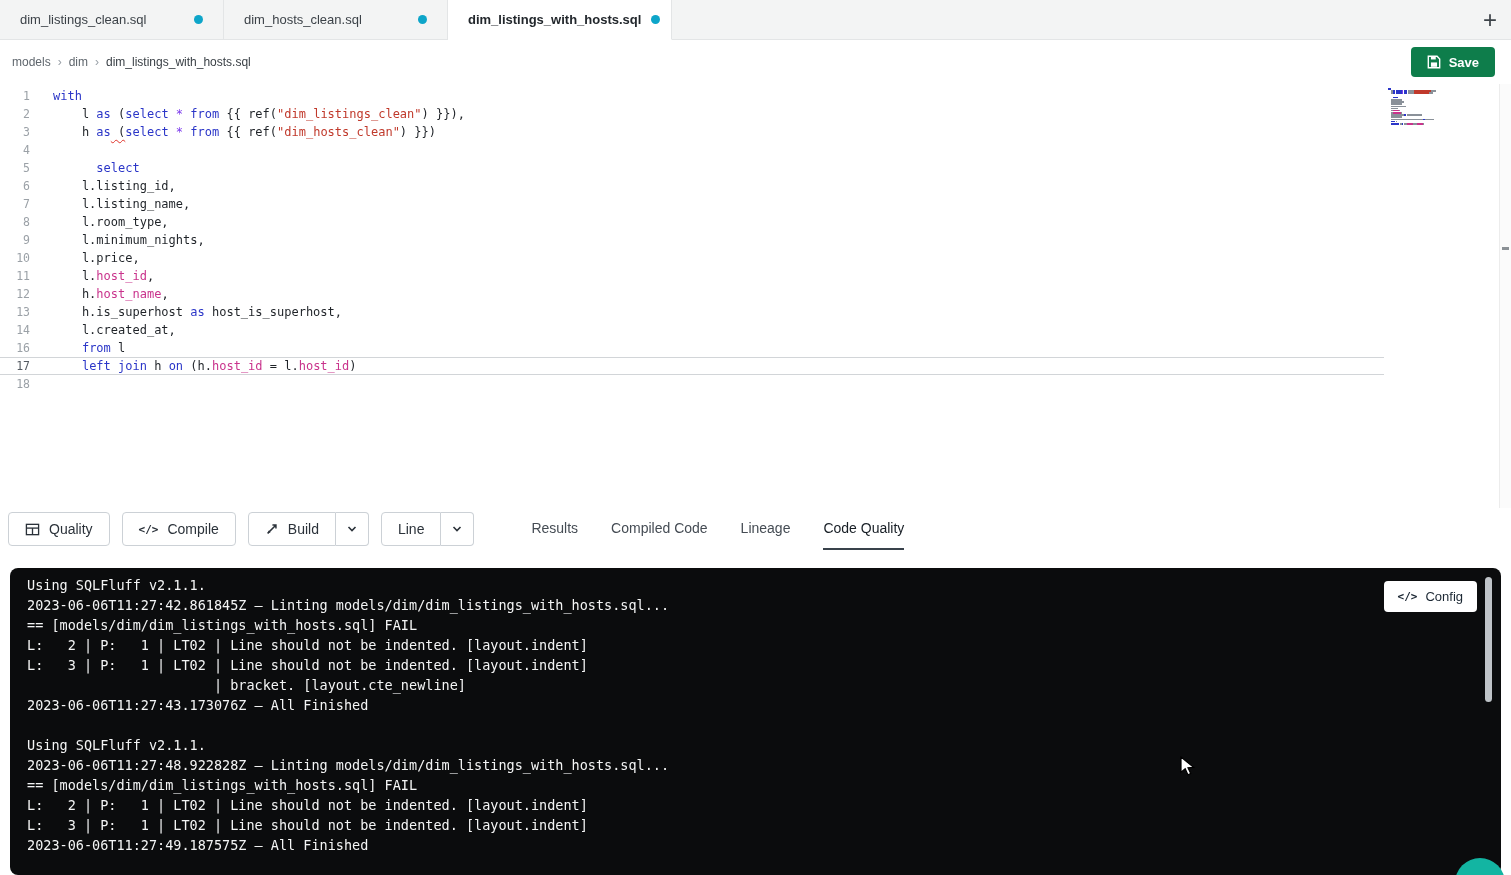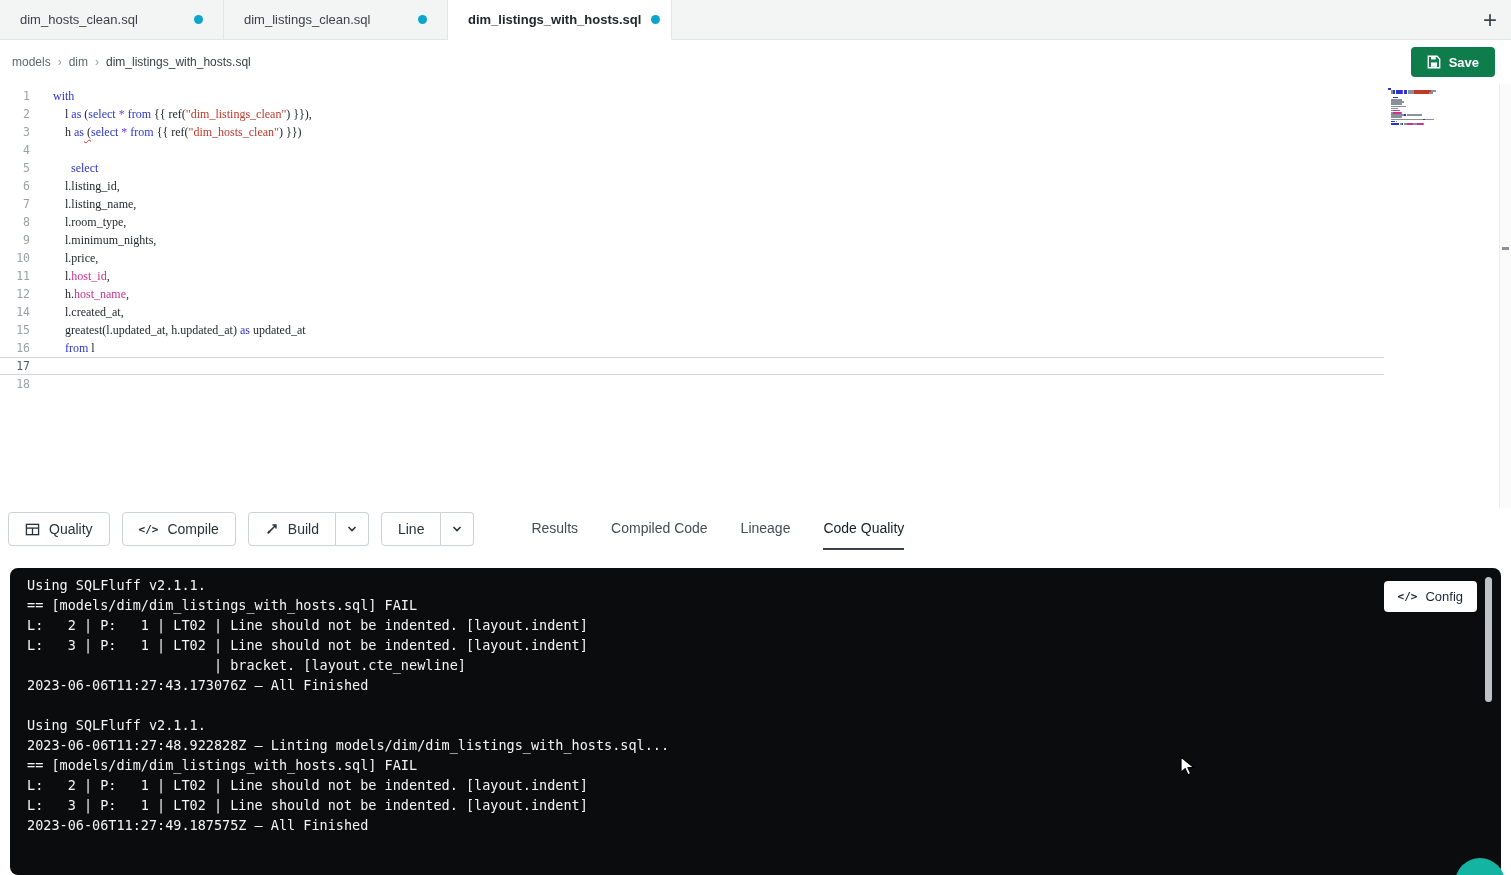--- a/index.html
+++ b/index.html
@@ -32,21 +32,21 @@
   }
 
   
   .editor { position:relative; height:424px; background:#fff; padding-top:3px;
     font-family:"DejaVu Sans Mono", monospace; font-size:12px; }
   #codelines { width:1384px; }
   .codeline { display:flex; height:18px; line-height:18px; }
   .codeline.active { box-shadow: inset 0 1px 0 #d2d5d8, inset 0 -1px 0 #d2d5d8; }
   .gutter { flex:0 0 30px; text-align:right; color:#9ba1a7; font-size:11.5px; }
   .codeline.active .gutter { color:#555b62; }
-  .codetext { white-space:pre; padding-left:23px; color:#1f2328;font-family:Liberation Serif, serif; }
+  .codetext { white-space:pre; padding-left:23px; color:#1f2328; }
   .kw { color:var(--kw,#2b36c8); }
   .str { color:var(--str,#c0392b); }
   .var { color:var(--var,#c9338c); }
   .op  { color:#7c3aed; }
   .df  { color:#1f2328; }
   .sq  { color:#1f2328; text-decoration:underline wavy #e0342b 1px; text-underline-offset:3px; }
 
   .minimap { position:absolute; top:4px; right:49px; width:74px; }
   .mrow { height:2.2px; white-space:nowrap; line-height:0; overflow:hidden; }
   .mseg { display:inline-block; height:1.6px; vertical-align:top; }
@@ -89,25 +89,25 @@
   
   .cursor { position:absolute; left:1180px; top:756px; pointer-events:none; }
   .fab { position:absolute; top:858px; right:6px; width:50px; height:50px; border-radius:50%; background:var(--fab,#13b5a2); }
 </style>
 </head>
 <body>
 
 <div class="tabbar">
   <div id="tabs" style="display:flex;">
       <div class="tab">
+        <span>dim_listings_clean.sql</span>
+        <span class="dot"></span>
+      </div>
+      <div class="tab">
         <span>dim_hosts_clean.sql</span>
-        <span class="dot"></span>
-      </div>
-      <div class="tab">
-        <span>dim_listings_clean.sql</span>
         <span class="dot"></span>
       </div>
       <div class="tab active">
         <span>dim_listings_with_hosts.sql</span>
         <span class="dot"></span>
       </div>
     </div>
   <button class="newtab">+</button>
 </div>
 
@@ -173,33 +173,34 @@
       </div>
       <div class="codeline">
         <span class="gutter">11</span>
         <span class="codetext"><span class="df">    l.</span><span class="var">host_id</span><span class="df">,</span></span>
       </div>
       <div class="codeline">
         <span class="gutter">12</span>
         <span class="codetext"><span class="df">    h.</span><span class="var">host_name</span><span class="df">,</span></span>
       </div>
       <div class="codeline">
+        <span class="gutter">13</span>
+        <span class="codetext"><span class="df">    h.is_superhost </span><span class="kw">as</span><span class="df"> host_is_superhost,</span></span>
+      </div>
+      <div class="codeline">
         <span class="gutter">14</span>
         <span class="codetext"><span class="df">    l.created_at,</span></span>
       </div>
       <div class="codeline">
-        <span class="gutter">15</span>
-        <span class="codetext"><span class="df">    greatest(l.updated_at, h.updated_at) </span><span class="kw">as</span><span class="df"> updated_at</span></span>
-      </div>
-      <div class="codeline">
         <span class="gutter">16</span>
         <span class="codetext"><span class="df">    </span><span class="kw">from</span><span class="df"> l</span></span>
       </div>
       <div class="codeline active">
         <span class="gutter">17</span>
+        <span class="codetext"><span class="df">    </span><span class="kw">left join</span><span class="df"> h </span><span class="kw">on</span><span class="df"> (h.</span><span class="var">host_id</span><span class="df"> = l.</span><span class="var">host_id</span><span class="df">)</span></span>
       </div>
       <div class="codeline">
         <span class="gutter">18</span>
         <span class="codetext"></span>
       </div>
     </div>
   <div class="minimap" id="minimap">
       <div class="mrow"><span class="mseg m-kw" style="width: 3.4px;"></span></div>
       <div class="mrow"><span class="mseg m-sp" style="width: 3.4px;"></span><span class="mseg m-df" style="width: 1.7px;"></span><span class="mseg m-kw" style="width: 1.7px;"></span><span class="mseg m-sp" style="width: 0.85px;"></span><span class="mseg m-df" style="width: 0.85px;"></span><span class="mseg m-kw" style="width: 5.1px;"></span><span class="mseg m-sp" style="width: 0.85px;"></span><span class="mseg m-op" style="width: 0.85px;"></span><span class="mseg m-sp" style="width: 0.85px;"></span><span class="mseg m-kw" style="width: 3.4px;"></span><span class="mseg m-sp" style="width: 0.85px;"></span><span class="mseg m-df" style="width: 5.95px;"></span><span class="mseg m-str" style="width: 17px;"></span><span class="mseg m-df" style="width: 5.1px;"></span></div>
       <div class="mrow"><span class="mseg m-sp" style="width: 3.4px;"></span><span class="mseg m-df" style="width: 1.7px;"></span><span class="mseg m-kw" style="width: 1.7px;"></span><span class="mseg m-sp" style="width: 0.85px;"></span><span class="mseg m-df" style="width: 0.85px;"></span><span class="mseg m-kw" style="width: 5.1px;"></span><span class="mseg m-sp" style="width: 0.85px;"></span><span class="mseg m-op" style="width: 0.85px;"></span><span class="mseg m-sp" style="width: 0.85px;"></span><span class="mseg m-kw" style="width: 3.4px;"></span><span class="mseg m-sp" style="width: 0.85px;"></span><span class="mseg m-df" style="width: 5.95px;"></span><span class="mseg m-str" style="width: 14.45px;"></span><span class="mseg m-df" style="width: 4.25px;"></span></div>
@@ -270,20 +271,21 @@
     <div class="ptab">Results</div>
     <div class="ptab">Compiled Code</div>
     <div class="ptab">Lineage</div>
     <div class="ptab active">Code Quality</div>
   </div>
 </div>
 
 <div class="terminal">
   <div id="termlines">
       <div class="tline">Using SQLFluff v2.1.1.</div>
+      <div class="tline">2023-06-06T11:27:42.861845Z — Linting models/dim/dim_listings_with_hosts.sql...</div>
       <div class="tline">== [models/dim/dim_listings_with_hosts.sql] FAIL</div>
       <div class="tline">L:   2 | P:   1 | LT02 | Line should not be indented. [layout.indent]</div>
       <div class="tline">L:   3 | P:   1 | LT02 | Line should not be indented. [layout.indent]</div>
       <div class="tline">                       | bracket. [layout.cte_newline]</div>
       <div class="tline">2023-06-06T11:27:43.173076Z — All Finished</div>
       <div class="tline">&nbsp;</div>
       <div class="tline">Using SQLFluff v2.1.1.</div>
       <div class="tline">2023-06-06T11:27:48.922828Z — Linting models/dim/dim_listings_with_hosts.sql...</div>
       <div class="tline">== [models/dim/dim_listings_with_hosts.sql] FAIL</div>
       <div class="tline">L:   2 | P:   1 | LT02 | Line should not be indented. [layout.indent]</div>

